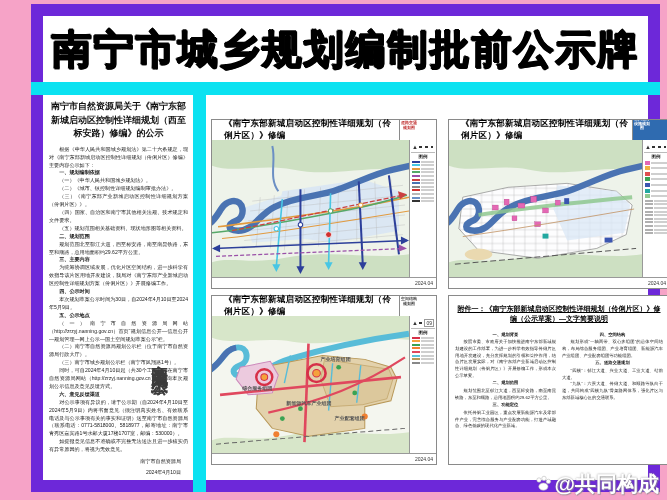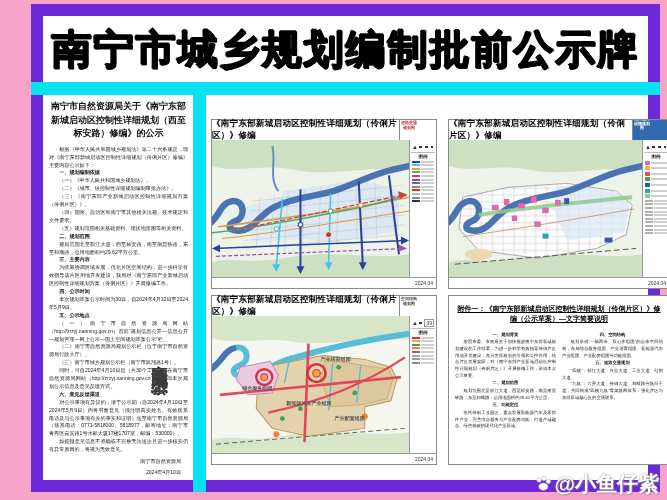--- a/index.html
+++ b/index.html
@@ -19,21 +19,21 @@
   .notice-clip{overflow:hidden;height:330px;}
   .shrink{transform:scale(.5);transform-origin:0 0;width:200%;}
   .para{font-size:10.2px;line-height:1.55;color:#222;text-indent:2em;text-align:justify;}
   .para.head{font-weight:bold;color:#111;}
   .notice-sign{font-size:10.2px;color:#222;text-align:right;margin-top:8px;padding-right:14px;}
   
   .vmark{position:absolute;left:148px;top:352px;height:140px;writing-mode:vertical-rl;
     font-size:17px;font-weight:bold;color:#3c3c3c;letter-spacing:2px;z-index:30;}
   
   .panels{position:absolute;left:163px;right:0;top:79px;bottom:0;}
-  .panel{position:absolute;border:1px solid #8a8a8a;background:#fff;box-sizing:border-box;}
+  .panel{position:absolute;border:1px solid #8a8a8a;background:#fff;box-sizing:border-box;padding-left:12px;}
   .ptitle{height:20px;border-bottom:1px solid #8a8a8a;display:flex;align-items:stretch;}
   .ptitle-text{flex:1;display:flex;align-items:center;justify-content:center;font-weight:bold;font-size:8.5px;color:#000;letter-spacing:.3px;}
   .ptag{width:36px;border-left:1px solid #8a8a8a;display:flex;align-items:center;justify-content:center;text-align:center;overflow:hidden;}
   .ptag .shrink{width:200%;font-size:8px;line-height:1.2;}
   .ptag.red{color:#c03030;font-weight:bold;}
   .ptag.blue{background:#2f6bb0;color:#fff;font-weight:bold;}
   .ptag.gray{color:#444;font-weight:bold;}
   .pbody{position:absolute;top:20px;left:0;right:0;bottom:10px;display:flex;}
   .pmap{flex:1;position:relative;overflow:hidden;}
   .pmap svg{display:block;width:100%;height:100%;}
@@ -474,15 +474,15 @@
 
   <div class="credit">
     <svg width="20" height="20" viewBox="0 0 20 20">
       <g fill="#ffffff" stroke="#bbbbbb" stroke-width="0.6">
         <circle cx="6" cy="6" r="2.2"></circle>
           <circle cx="11" cy="4.4" r="2.2"></circle>
         <circle cx="15.4" cy="7.4" r="2.2"></circle>
           <ellipse cx="10.4" cy="12.6" rx="4.6" ry="3.6"></ellipse>
       </g>
     </svg>
-    <span>@小鱼仔紫</span>
+    <span>@共同构成</span>
   </div>
 </div>
 
 </body></html>

